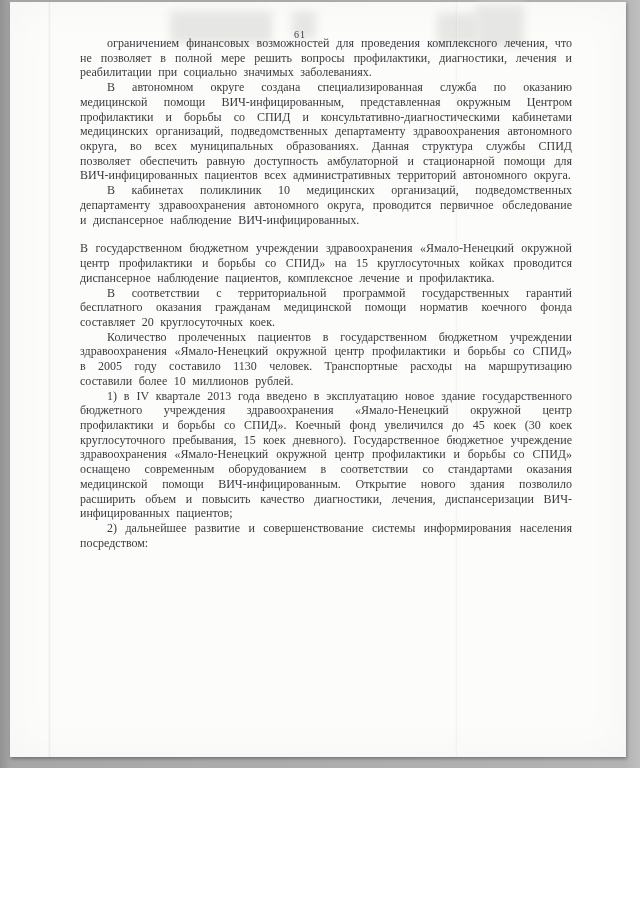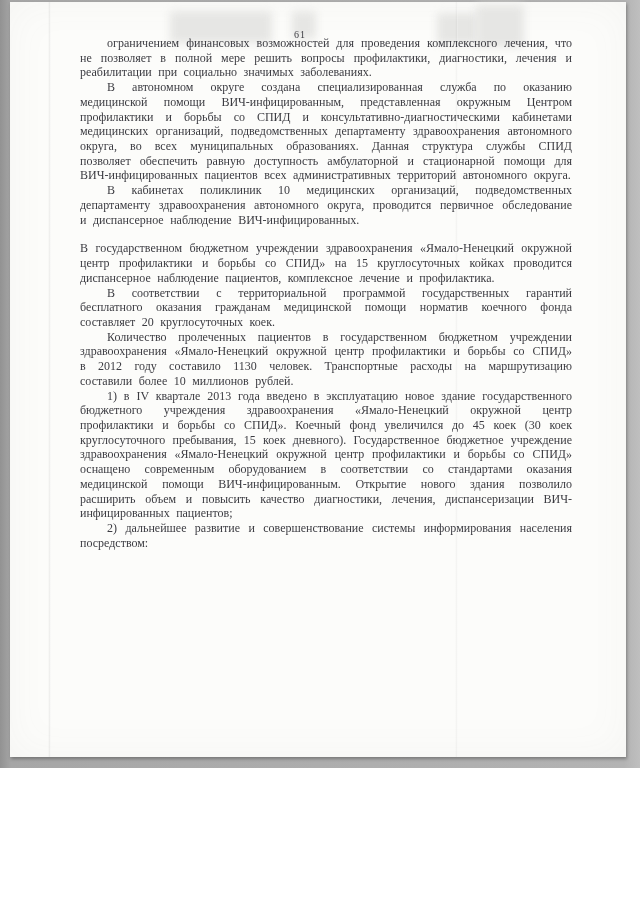--- a/index.html
+++ b/index.html
@@ -102,18 +102,18 @@
     <div class="fold fold-2"></div>
 
     <div class="page-number">61</div>
 
     <div class="textblock">
       <p>ограничением финансовых возможностей для проведения комплексного лечения, что не позволяет в полной мере решить вопросы профилактики, диагностики, лечения и реабилитации при социально значимых заболеваниях.</p>
       <p>В автономном округе создана специализированная служба по оказанию медицинской помощи ВИЧ-инфицированным, представленная окружным Центром профилактики и борьбы со СПИД и консультативно-диагностическими кабинетами медицинских организаций, подведомственных департаменту здравоохранения автономного округа, во всех муниципальных образованиях. Данная структура службы СПИД позволяет обеспечить равную доступность амбулаторной и стационарной помощи для ВИЧ-инфицированных пациентов всех административных территорий автономного округа.</p>
       <p>В кабинетах поликлиник 10 медицинских организаций, подведомственных департаменту здравоохранения автономного округа, проводится первичное обследование и диспансерное наблюдение ВИЧ-инфицированных.</p>
       <p class="no-indent">В государственном бюджетном учреждении здравоохранения «Ямало-Ненецкий окружной центр профилактики и борьбы со СПИД» на 15 круглосуточных койках проводится диспансерное наблюдение пациентов, комплексное лечение и профилактика.</p>
       <p>В соответствии с территориальной программой государственных гарантий бесплатного оказания гражданам медицинской помощи норматив коечного фонда составляет 20 круглосуточных коек.</p>
-      <p>Количество пролеченных пациентов в государственном бюджетном учреждении здравоохранения «Ямало-Ненецкий окружной центр профилактики и борьбы со СПИД» в 2012 году составило 1130 человек. Транспортные расходы на маршрутизацию составили более 10 миллионов рублей.</p>
+      <p>Количество пролеченных пациентов в государственном бюджетном учреждении здравоохранения «Ямало-Ненецкий окружной центр профилактики и борьбы со СПИД» в 2005 году составило 1130 человек. Транспортные расходы на маршрутизацию составили более 10 миллионов рублей.</p>
       <p>1) в IV квартале 2013 года введено в эксплуатацию новое здание государственного бюджетного учреждения здравоохранения «Ямало-Ненецкий окружной центр профилактики и борьбы со СПИД». Коечный фонд увеличился до 45 коек (30 коек круглосуточного пребывания, 15 коек дневного). Государственное бюджетное учреждение здравоохранения «Ямало-Ненецкий окружной центр профилактики и борьбы со СПИД» оснащено современным оборудованием в соответствии со стандартами оказания медицинской помощи ВИЧ-инфицированным. Открытие нового здания позволило расширить объем и повысить качество диагностики, лечения, диспансеризации ВИЧ-инфицированных пациентов;</p>
       <p>2) дальнейшее развитие и совершенствование системы информирования населения посредством:</p>
     </div>
   </div>
 </div>
 
 </body></html>

